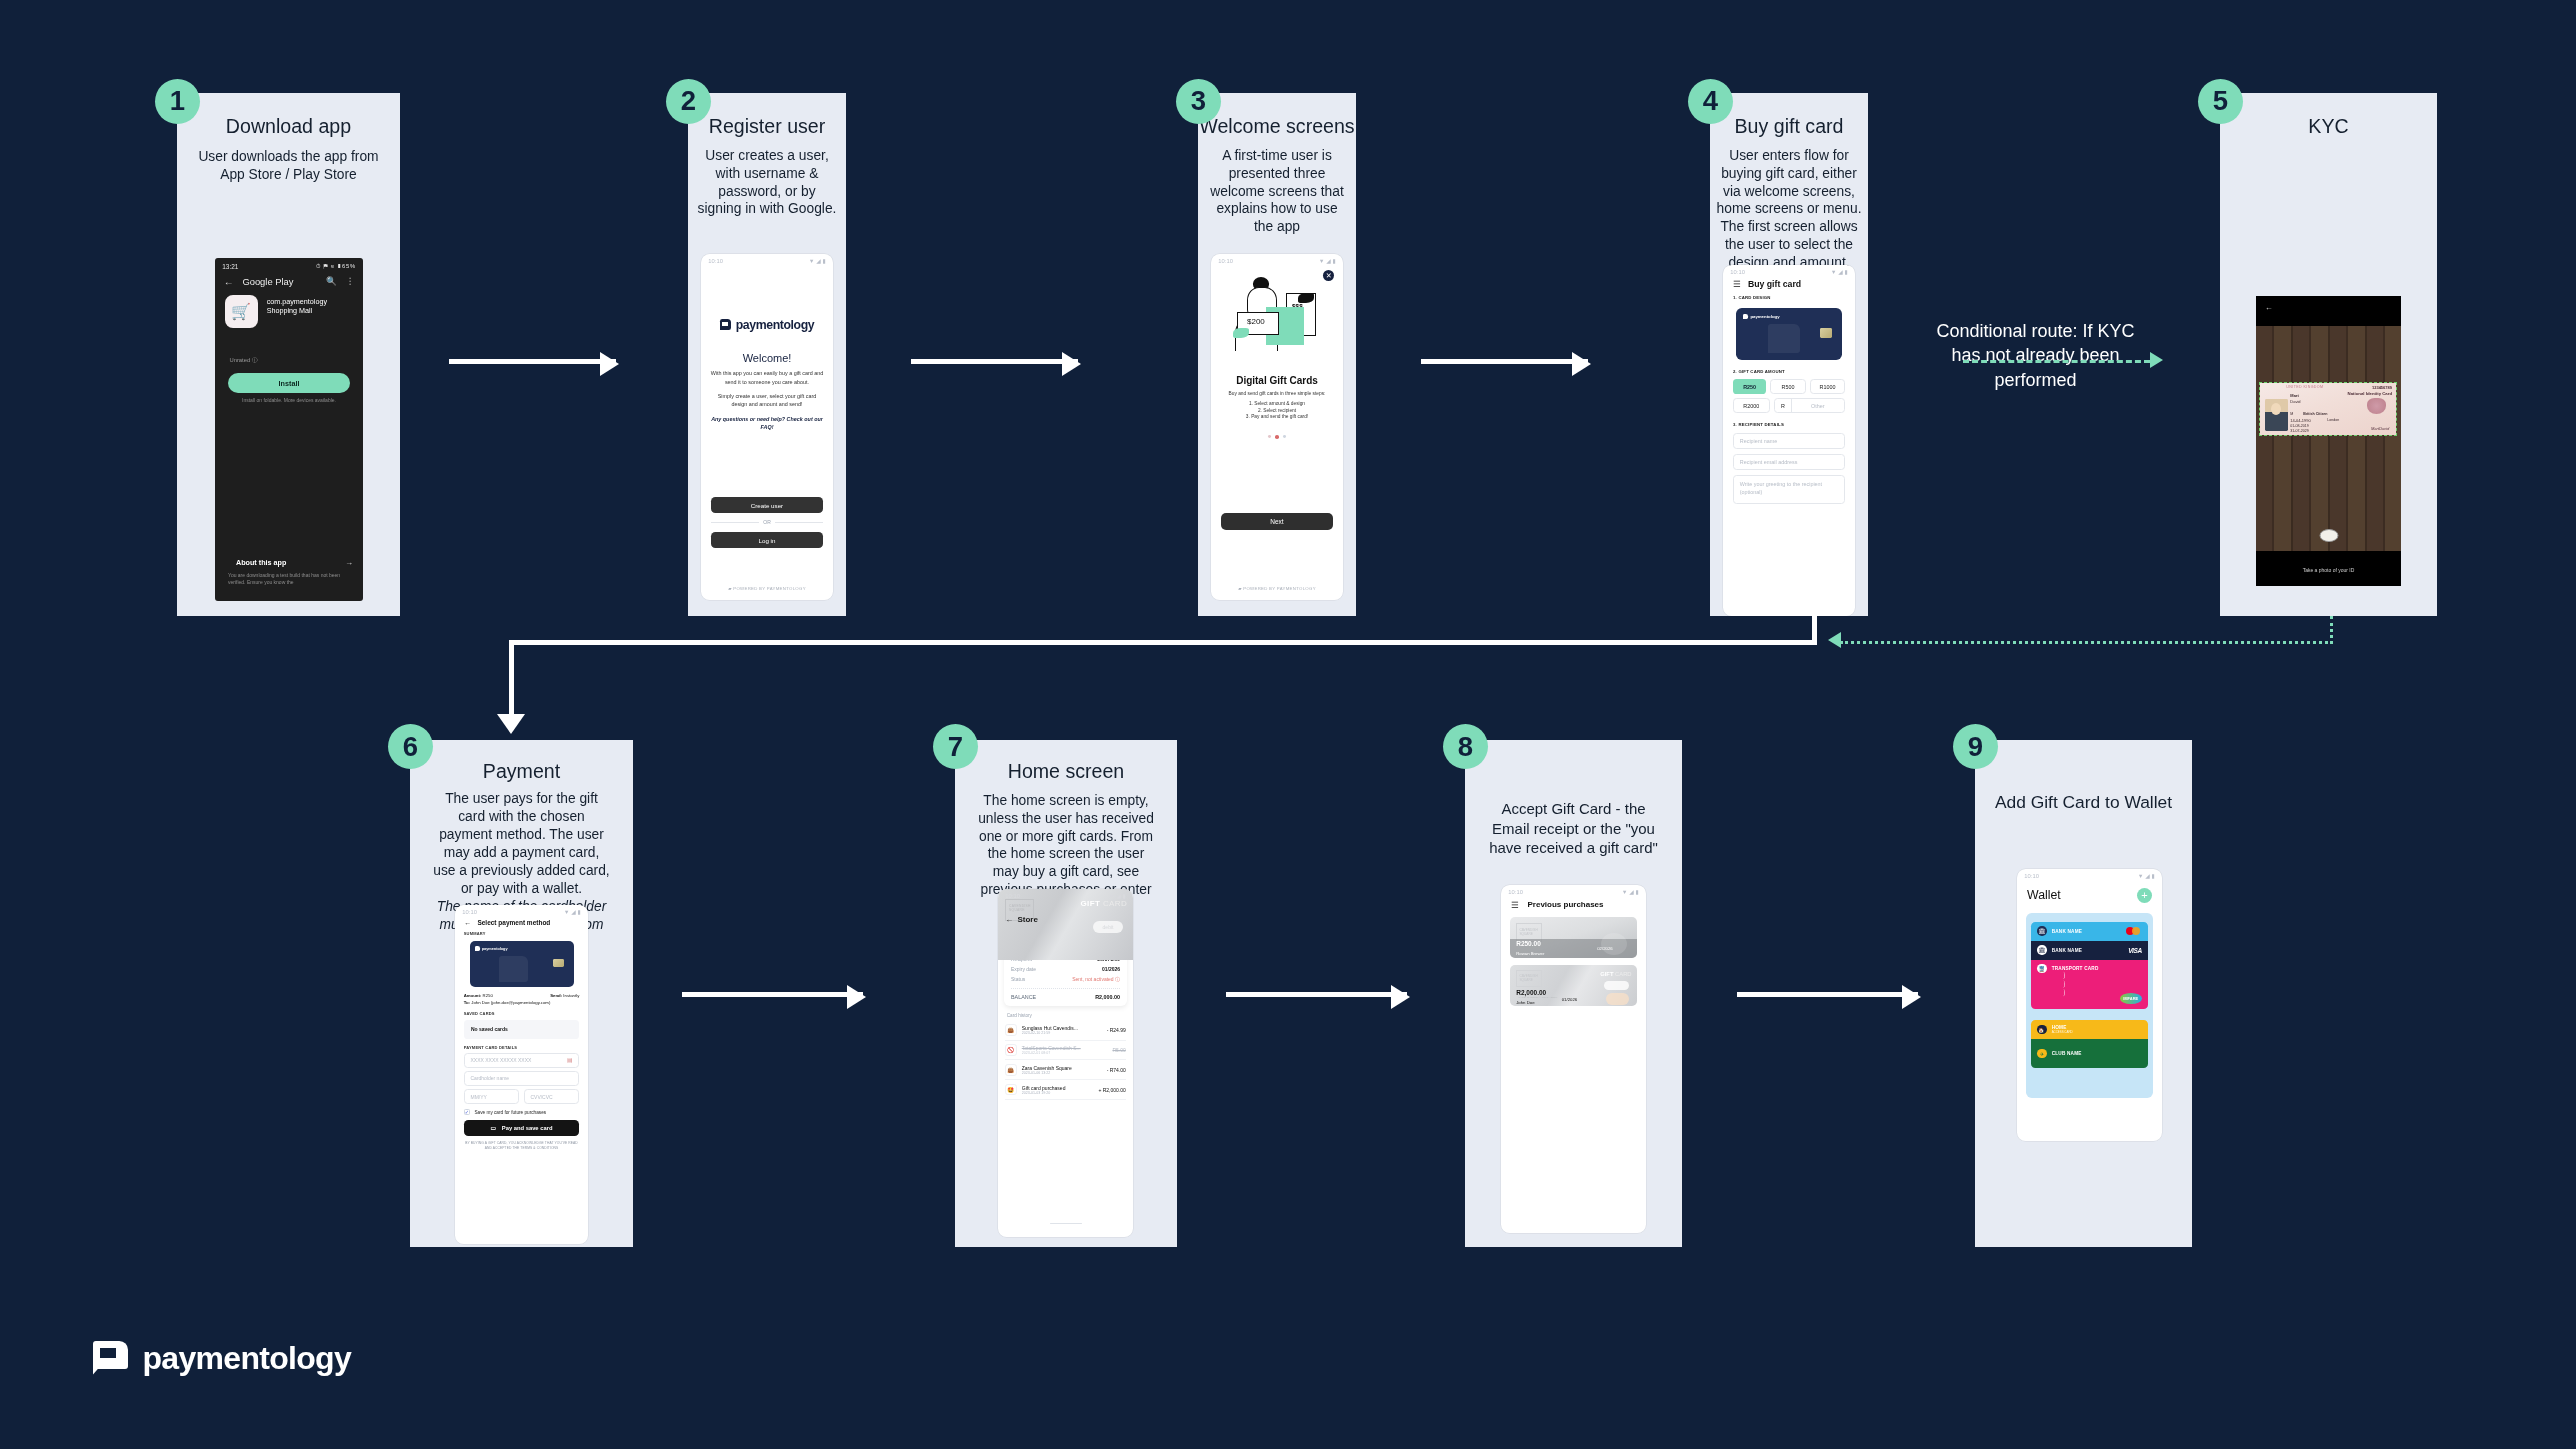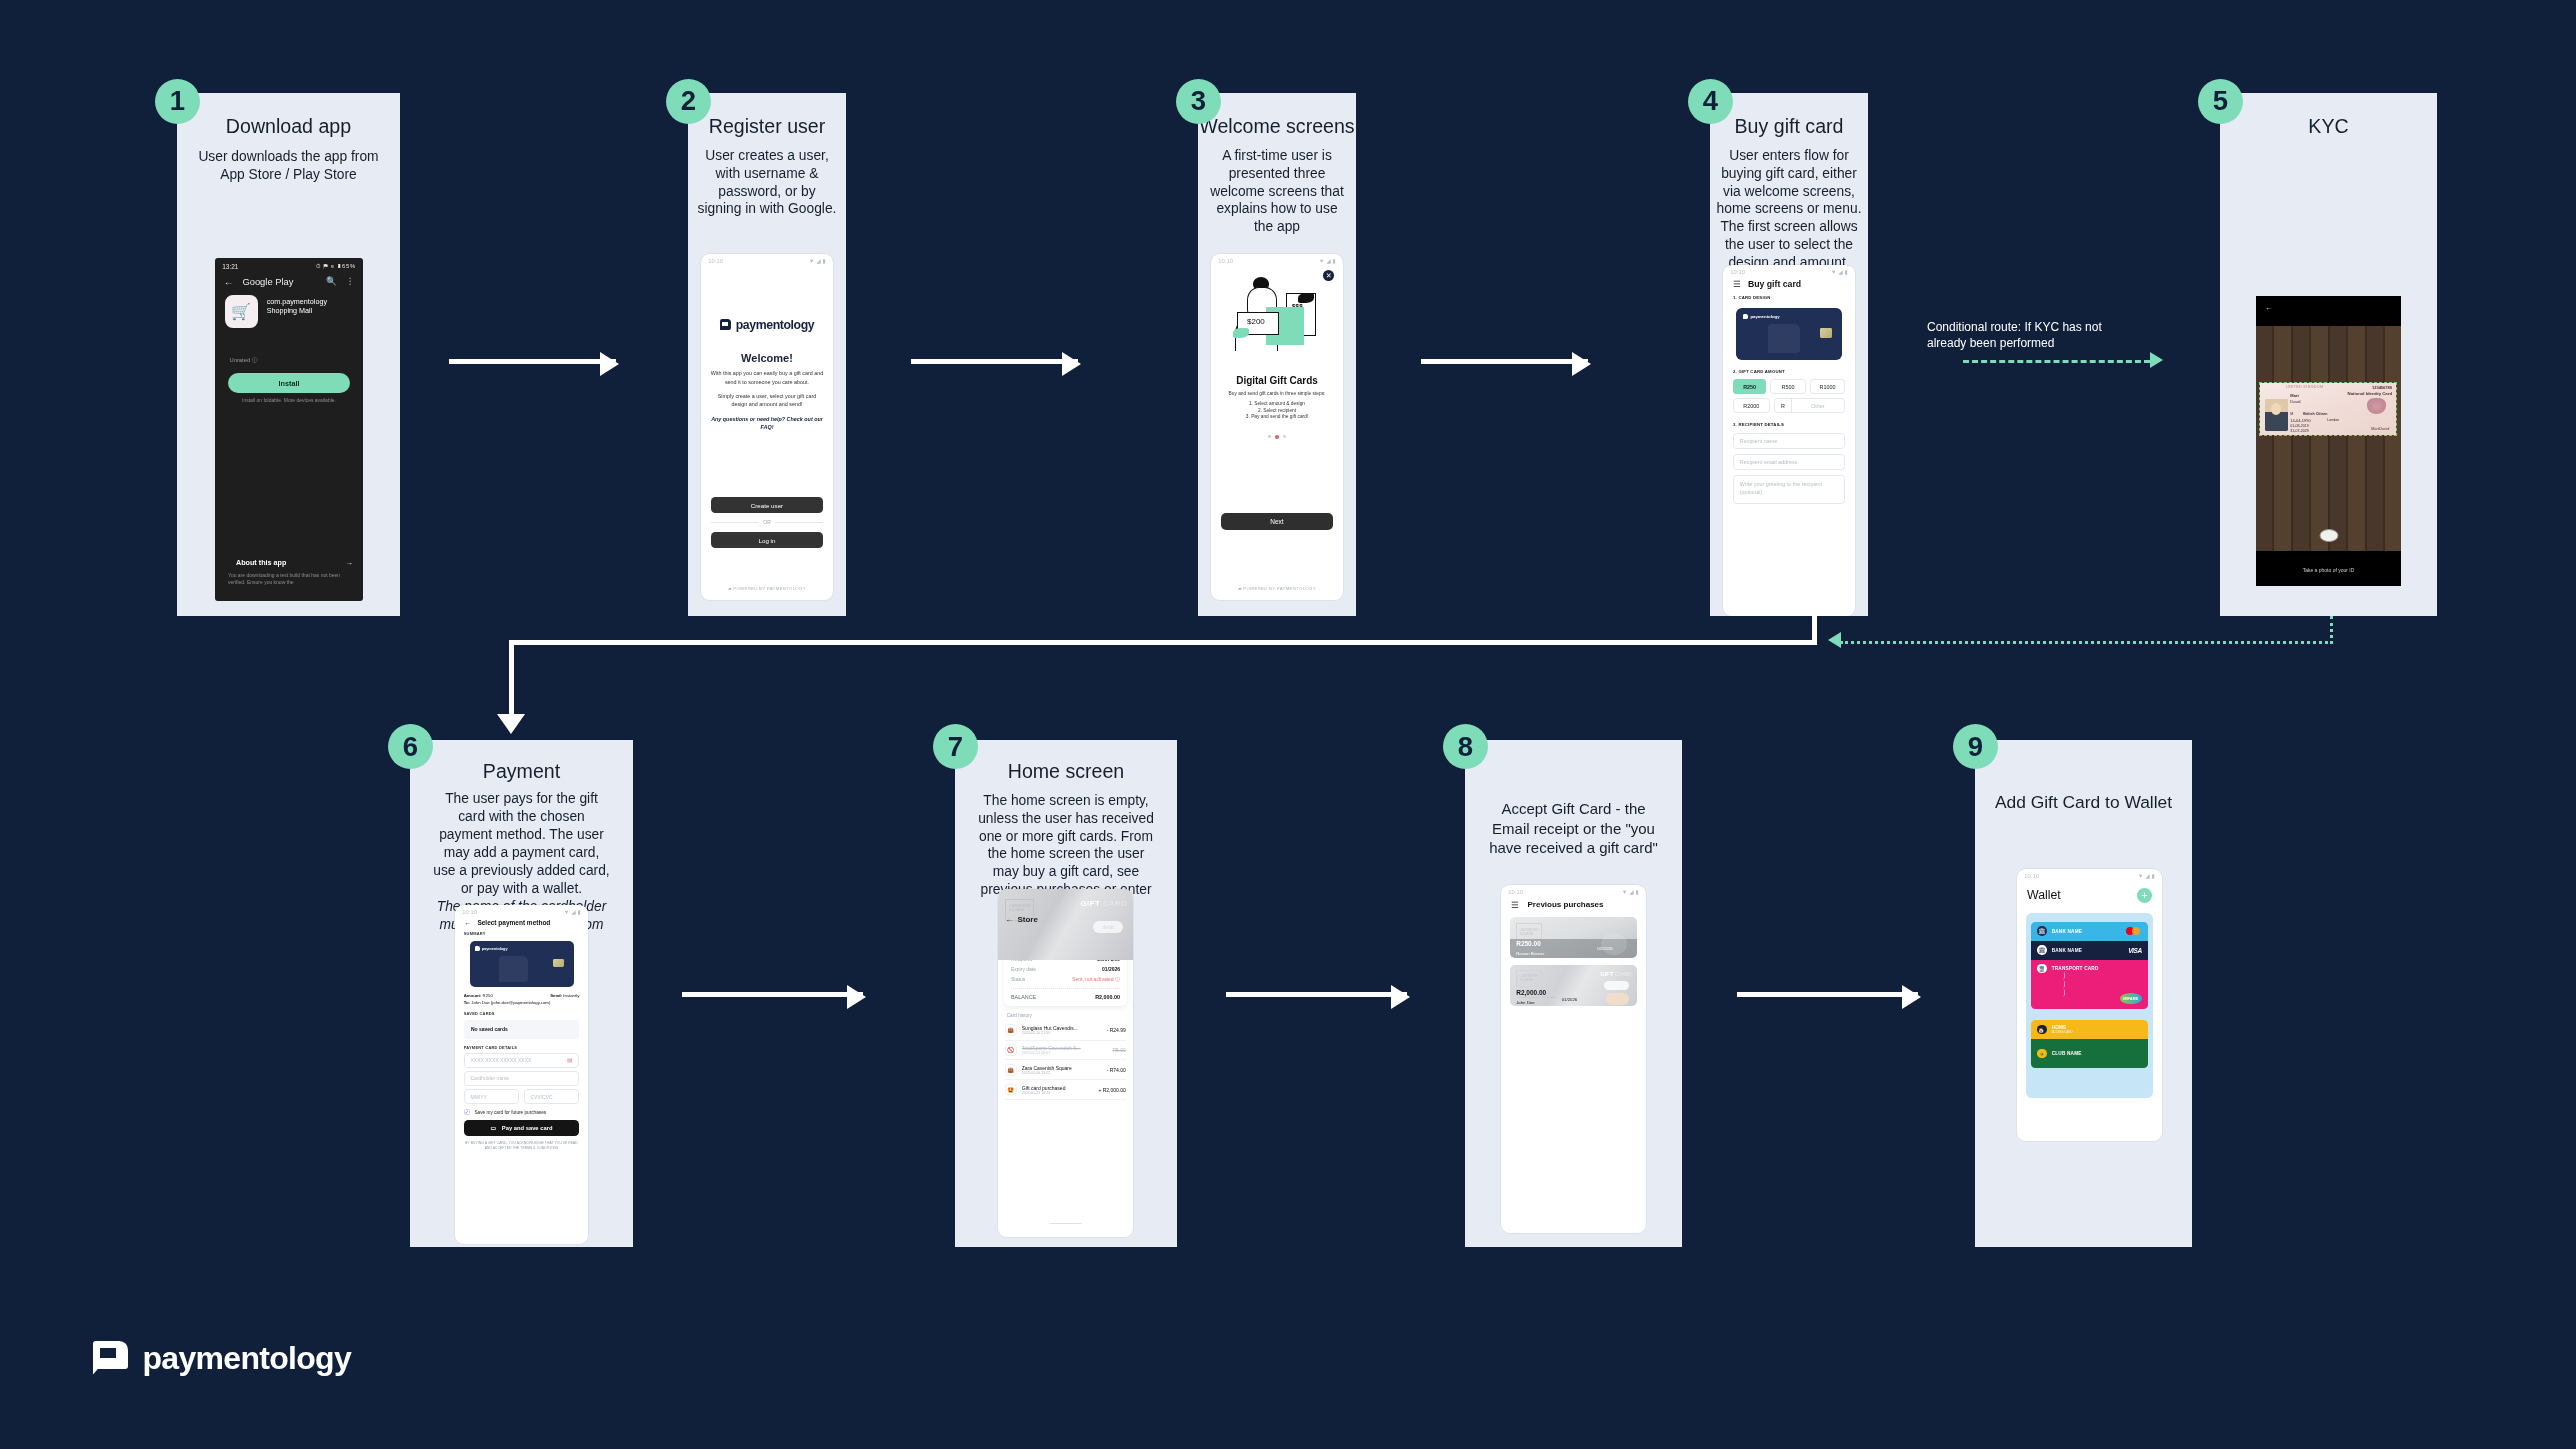--- a/index.html
+++ b/index.html
@@ -45,21 +45,21 @@
     display: flex; justify-content: space-between; align-items: center;
     padding: 4.3px 7.2px 1.4px 7.2px; font-size: 5.8px; color: #b9bfca; letter-spacing: 0.1px;
   }
   .sb-icons { display: flex; gap: 2.2px; align-items: center; color: #b9bfca; font-size: 5.8px; }
 
   
   #brand { position: absolute; left: 93px; top: 1340px; display: flex; align-items: center; gap: 14.5px; }
   #brand .mark { width: 35px; height: 35px; position: relative; }
   #brand .word { color: #fff; font-size: 32px; font-weight: 700; letter-spacing: -0.7px; }
 
-  .cond-label { position: absolute; color: #ffffff; font-size: 12px; line-height: 1.35; }
+  .cond-label { position: absolute; color: #ffffff; font-size: 18px; text-align: center; line-height: 1.35; }
   .dashed { position: absolute; border-top: 3.6px dashed #7fdcb9; }
   .dashed-arrow { position: absolute; width: 0; height: 0;
       border-left: 13px solid #7fdcb9; border-top: 8.7px solid transparent; border-bottom: 8.7px solid transparent; }
 </style>
 </head>
 <body>
 
 <div id="stage">
 
   <div class="card" style="left:177px; top:93px; width:223px; height:523px; padding-top:22px;">
@@ -110,21 +110,21 @@
       <div class="statusbar">
         <span>10:10</span>
         <span class="sb-icons">▼ ◢ ▮</span>
       </div>
       <div style="display:flex;align-items:center;justify-content:center;gap:5px;margin-top:52px;">
         <span style="width:11px;height:11px;background:#16213f;border-radius:2.2px 3.6px 2.2px 0;position:relative;display:inline-block;">
           <span style="position:absolute;left:2.2px;top:2.9px;width:5.8px;height:3.6px;background:#fff;"></span>
         </span>
         <span style="color:#16213f;font-size:12.3px;font-weight:700;letter-spacing:-0.4px;">paymentology</span>
       </div>
-      <div style="text-align:center;font-size:11px;font-weight:700;color:#16213f;margin-top:20px;">Welcome!</div>
+      <div style="text-align:center;font-size:11px;font-weight:400;color:#16213f;margin-top:20px;">Welcome!</div>
       <div style="text-align:center;font-size:5.4px;color:#333;margin:5.8px 8.7px 0;line-height:1.5;">With this app you can easily buy a gift card and send it to someone you care about.</div>
       <div style="text-align:center;font-size:5.4px;color:#333;margin:6.5px 8.7px 0;line-height:1.5;">Simply create a user, select your gift card design and amount and send!</div>
       <div style="text-align:center;font-size:5.4px;color:#16213f;font-weight:700;font-style:italic;margin:6.5px 8.7px 0;line-height:1.5;">Any questions or need help? Check out our FAQ!</div>
       <div style="position:absolute;left:10px;right:10px;top:243px;height:16px;background:#333;border-radius:4.3px;display:flex;align-items:center;justify-content:center;color:#fff;font-size:6.2px;">
         <span>Create user</span>
       </div>
       <div style="position:absolute;left:10px;right:10px;top:265px;display:flex;align-items:center;gap:4.3px;color:#9aa3b0;font-size:5px;">
         <span style="flex:1;height:0.7px;background:#e2e5ea;"></span>
           <span>OR</span>
           <span style="flex:1;height:0.7px;background:#e2e5ea;"></span>

